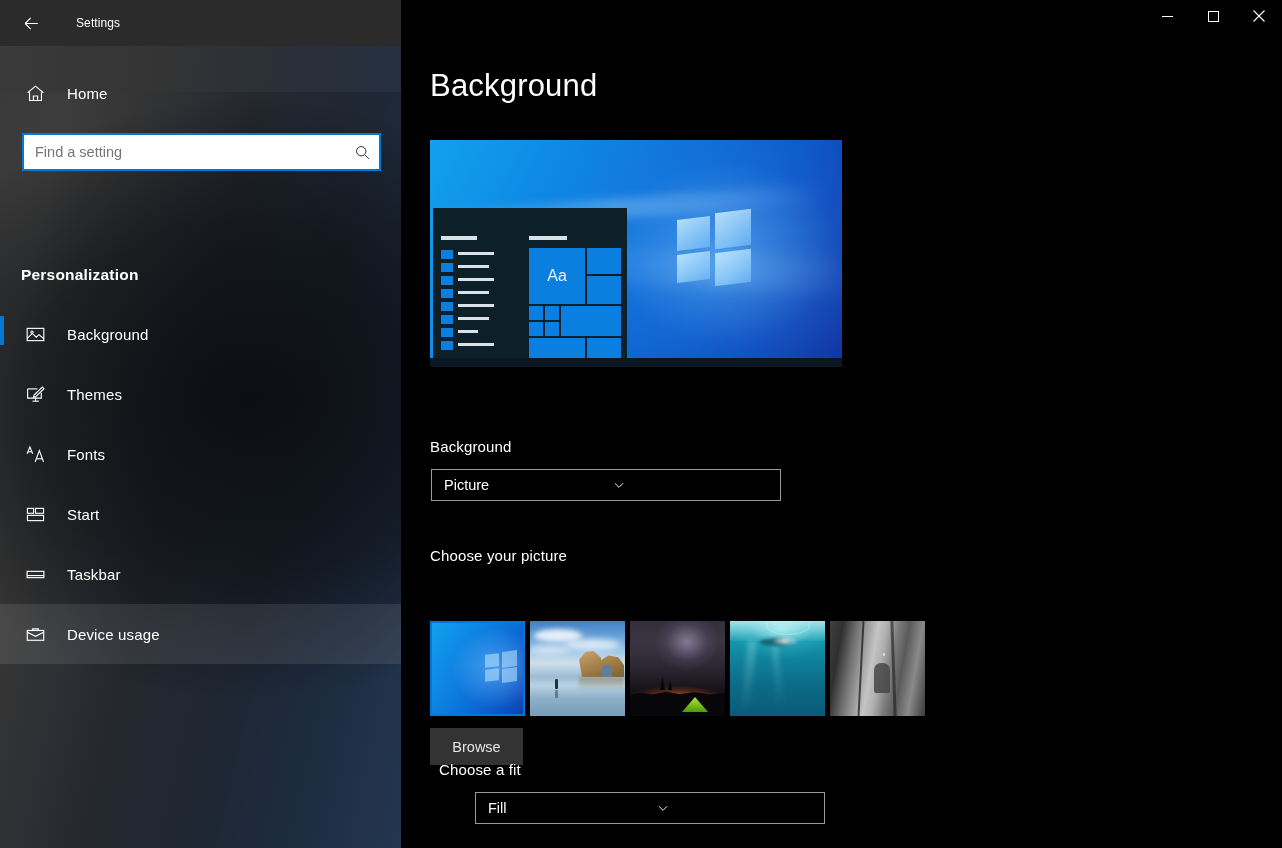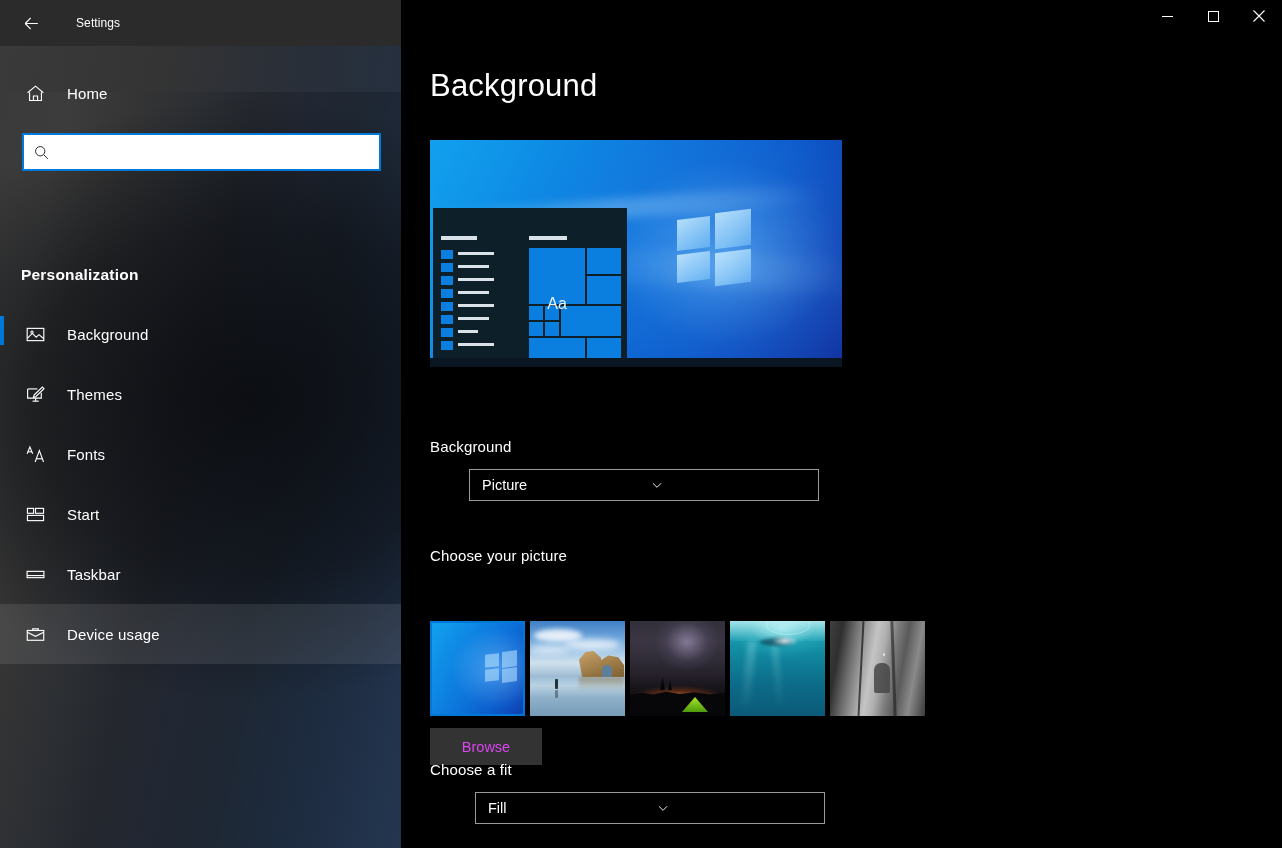--- a/index.html
+++ b/index.html
@@ -175,21 +175,21 @@
   .t-s1   { left:0;   top:58px;width:14px; height:14px; }
   .t-s2   { left:16px;top:58px;width:14px; height:14px; }
   .t-s3   { left:0;   top:74px;width:14px; height:14px; }
   .t-s4   { left:16px;top:74px;width:14px; height:14px; }
   .t-wide { left:32px;top:58px;width:60px; height:30px; }
   .t-b1   { left:0;   top:90px;width:56px; height:20px; }
   .t-b2   { left:58px;top:90px;width:34px; height:20px; }
   .pv-aa {
     position:absolute; left:96px; top:40px; width:56px; height:56px;
     display:flex; align-items:center; justify-content:center;
-    color:#eaf4ff; font-size:16px; z-index:3;margin-top:28px;
+    color:#eaf4ff; font-size:16px; z-index:3;
   }
   .pv-taskbar {
     position: absolute; left: 0; top: 218px; width: 412px; height: 9px;
     background: #0a1622;
   }
 
   .lbl {
     position: absolute; color: #ffffff; font-size: 15px; letter-spacing: .15px;
   }
   .combo {
@@ -290,22 +290,22 @@
   .th5 .crack1 { position:absolute; left:30px; top:0; width:2px; height:95px;
     background: rgba(25,25,25,0.72); transform: rotate(3deg); }
   .th5 .crack2 { position:absolute; left:62px; top:0; width:3px; height:95px;
     background: rgba(30,30,30,0.6); transform: rotate(-2deg); }
   .th5 .shelf { position:absolute; left:44px; top:42px; width:16px; height:30px;
     background: rgba(70,70,70,0.85); border-radius: 7px 7px 2px 2px; }
   .th5 .spk { position:absolute; left:53px; top:32px; width:2px; height:3px;
     background: rgba(235,235,235,0.9); border-radius:50%; }
 
   .browse-btn {
-    position: absolute; top: 682px; left: 29px; width: 112px; height: 37px;
-    background: #333333; color: #d946ef; border: 1px solid #333333;
+    position: absolute; top: 682px; left: 29px; width: 93px; height: 37px;
+    background: #333333; color: #e5e5e5; border: 1px solid #333333;
     font-family: "Liberation Sans", sans-serif; font-size: 14.5px;
     cursor: pointer;
   }
 </style>
 </head>
 <body>
 
 <div class="window">
 
   <div class="titlebar">
@@ -346,20 +346,21 @@
           <path d="M3 11.2 12 3.6l9 7.6"></path>
           <path d="M5.2 10.6V20h13.6v-9.4"></path>
           <path d="M9.6 20v-5.2h4.8V20"></path>
         </svg>
       </span>
       <span class="nav-label">Home</span>
     </div>
 
     <div class="search-wrap">
       <div class="search-box">
+        <input type="text" placeholder="Find a setting" style="">
         <span class="search-ico">
           <svg width="17" height="17" viewBox="0 0 24 24" fill="none" stroke="currentColor" stroke-width="1.4">
             <circle cx="10.2" cy="10.2" r="6.6"></circle>
             <path d="M15.2 15.2 L21 21"></path>
           </svg>
         </span>
       </div>
     </div>
 
     <div class="cat-title">Personalization</div>
@@ -494,21 +495,21 @@
               <span class="t-b1"></span>
               <span class="t-b2"></span>
           </div>
           <div class="pv-aa">Aa</div>
         </div>
       </div>
       <div class="pv-taskbar"></div>
     </div>
 
     <div class="lbl" style="top:392px; left:29px;">Background</div>
-    <div class="combo" style="top:423px; left:30px;margin-left:38px;">
+    <div class="combo" style="top:423px; left:30px;">
       <span>Picture</span>
       <span class="chev">
         <svg width="14" height="14" viewBox="0 0 24 24" fill="none" stroke="currentColor" stroke-width="1.6">
           <path d="M5 9 L12 16 L19 9"></path>
         </svg>
       </span>
     </div>
 
     <div class="lbl" style="top:501px; left:29px;">Choose your picture</div>
 
@@ -551,21 +552,21 @@
       <div class="thumb th5">
         <div class="crack1"></div>
           <div class="crack2"></div>
         <div class="shelf"></div>
           <div class="spk"></div>
       </div>
     </div>
 
     <button class="browse-btn">Browse</button>
 
-    <div class="lbl" style="top:715px; left:29px;">Choose a fit</div>
+    <div class="lbl" style="top:715px; left:38px;">Choose a fit</div>
     <div class="combo" style="top:746px; left:30px;margin-left:44px;">
       <span>Fill</span>
       <span class="chev">
         <svg width="14" height="14" viewBox="0 0 24 24" fill="none" stroke="currentColor" stroke-width="1.6">
           <path d="M5 9 L12 16 L19 9"></path>
         </svg>
       </span>
     </div>
 
   </div>

